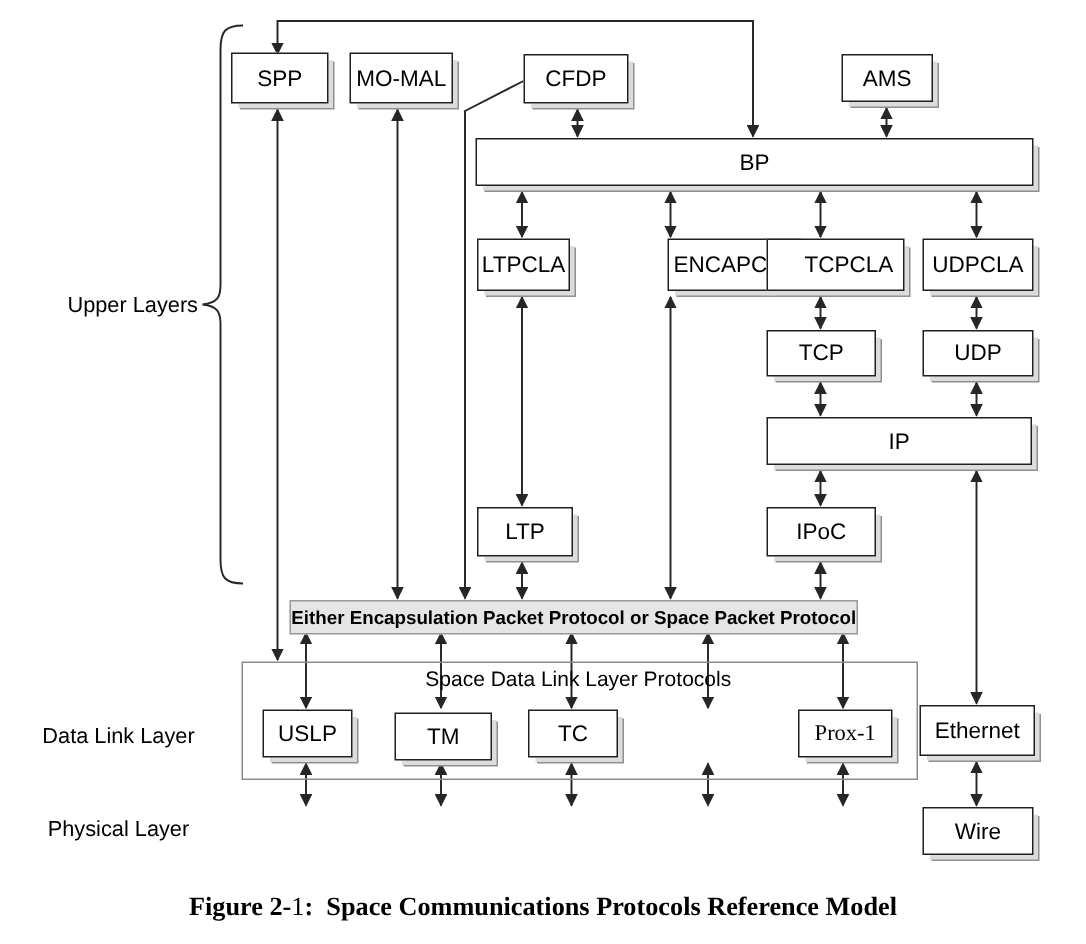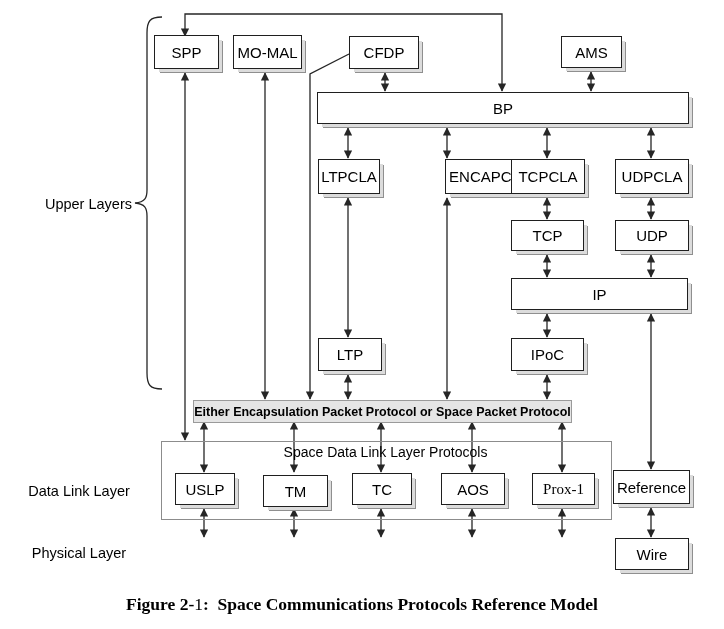--- a/index.html
+++ b/index.html
@@ -73,41 +73,40 @@
   <div class="layer-label" style="left:25px;top:545px;width:108px;text-align:center;">Physical Layer</div>
 
   <div class="box" style="left:154px;top:35px;width:63px;height:32px;">SPP</div>
   <div class="box" style="left:233px;top:35px;width:67px;height:32px;">MO-MAL</div>
   <div class="box" style="left:349px;top:36px;width:68px;height:31px;">CFDP</div>
   <div class="box" style="left:561px;top:36px;width:59px;height:30px;">AMS</div>
   <div class="box" style="left:317px;top:92px;width:370px;height:30px;">BP</div>
 
   <div class="box" style="left:318px;top:159px;width:60px;height:33px;">LTPCLA</div>
   <div class="box" style="left:404px;top:159px;width:87px;height:33px;margin-left:41px;">ENCAPCLA</div>
-  <div class="box" style="left:511px;top:159px;width:72px;height:33px;">TCPCLA</div>
+  <div class="box" style="left:511px;top:159px;width:72px;height:33px;padding-left:18px;">TCPCLA</div>
   <div class="box" style="left:615px;top:159px;width:72px;height:33px;">UDPCLA</div>
 
   <div class="box" style="left:511px;top:220px;width:71px;height:29px;">TCP</div>
   <div class="box" style="left:615px;top:220px;width:72px;height:29px;">UDP</div>
   <div class="box" style="left:511px;top:278px;width:175px;height:30px;">IP</div>
 
   <div class="box" style="left:318px;top:338px;width:62px;height:31px;">LTP</div>
   <div class="box" style="left:511px;top:338px;width:71px;height:31px;">IPoC</div>
 
   <div class="bar" style="left:193px;top:400px;width:377px;height:21px;">Either Encapsulation Packet Protocol or Space Packet Protocol</div>
 
   <div class="group" style="left:161px;top:441px;width:449px;height:77px;"></div>
   <div class="group-label" style="left:161px;top:444px;width:449px;">Space Data Link Layer Protocols</div>
 
   <div class="box" style="left:175px;top:473px;width:58px;height:30px;">USLP</div>
   <div class="box" style="left:263px;top:475px;width:63px;height:30px;">TM</div>
   <div class="box" style="left:352px;top:473px;width:58px;height:30px;">TC</div>
-  <div class="box" style="left:441px;top:473px;width:62px;height:30px;">AOS</div>
   <div class="box" style="left:532px;top:473px;width:61px;height:30px;font-family:Liberation Serif, serif;">Prox-1</div>
-  <div class="box" style="left:613px;top:470px;width:75px;height:32px;">Reference</div>
+  <div class="box" style="left:613px;top:470px;width:75px;height:32px;">Ethernet</div>
 
   <div class="box" style="left:615px;top:538px;width:72px;height:30px;">Wire</div>
 
   <div class="caption">
     <span>Figure 2-</span><span class="num">1</span><span>:&nbsp; Space Communications Protocols Reference Model</span>
   </div>
 
 </div>
 
 </body></html>

